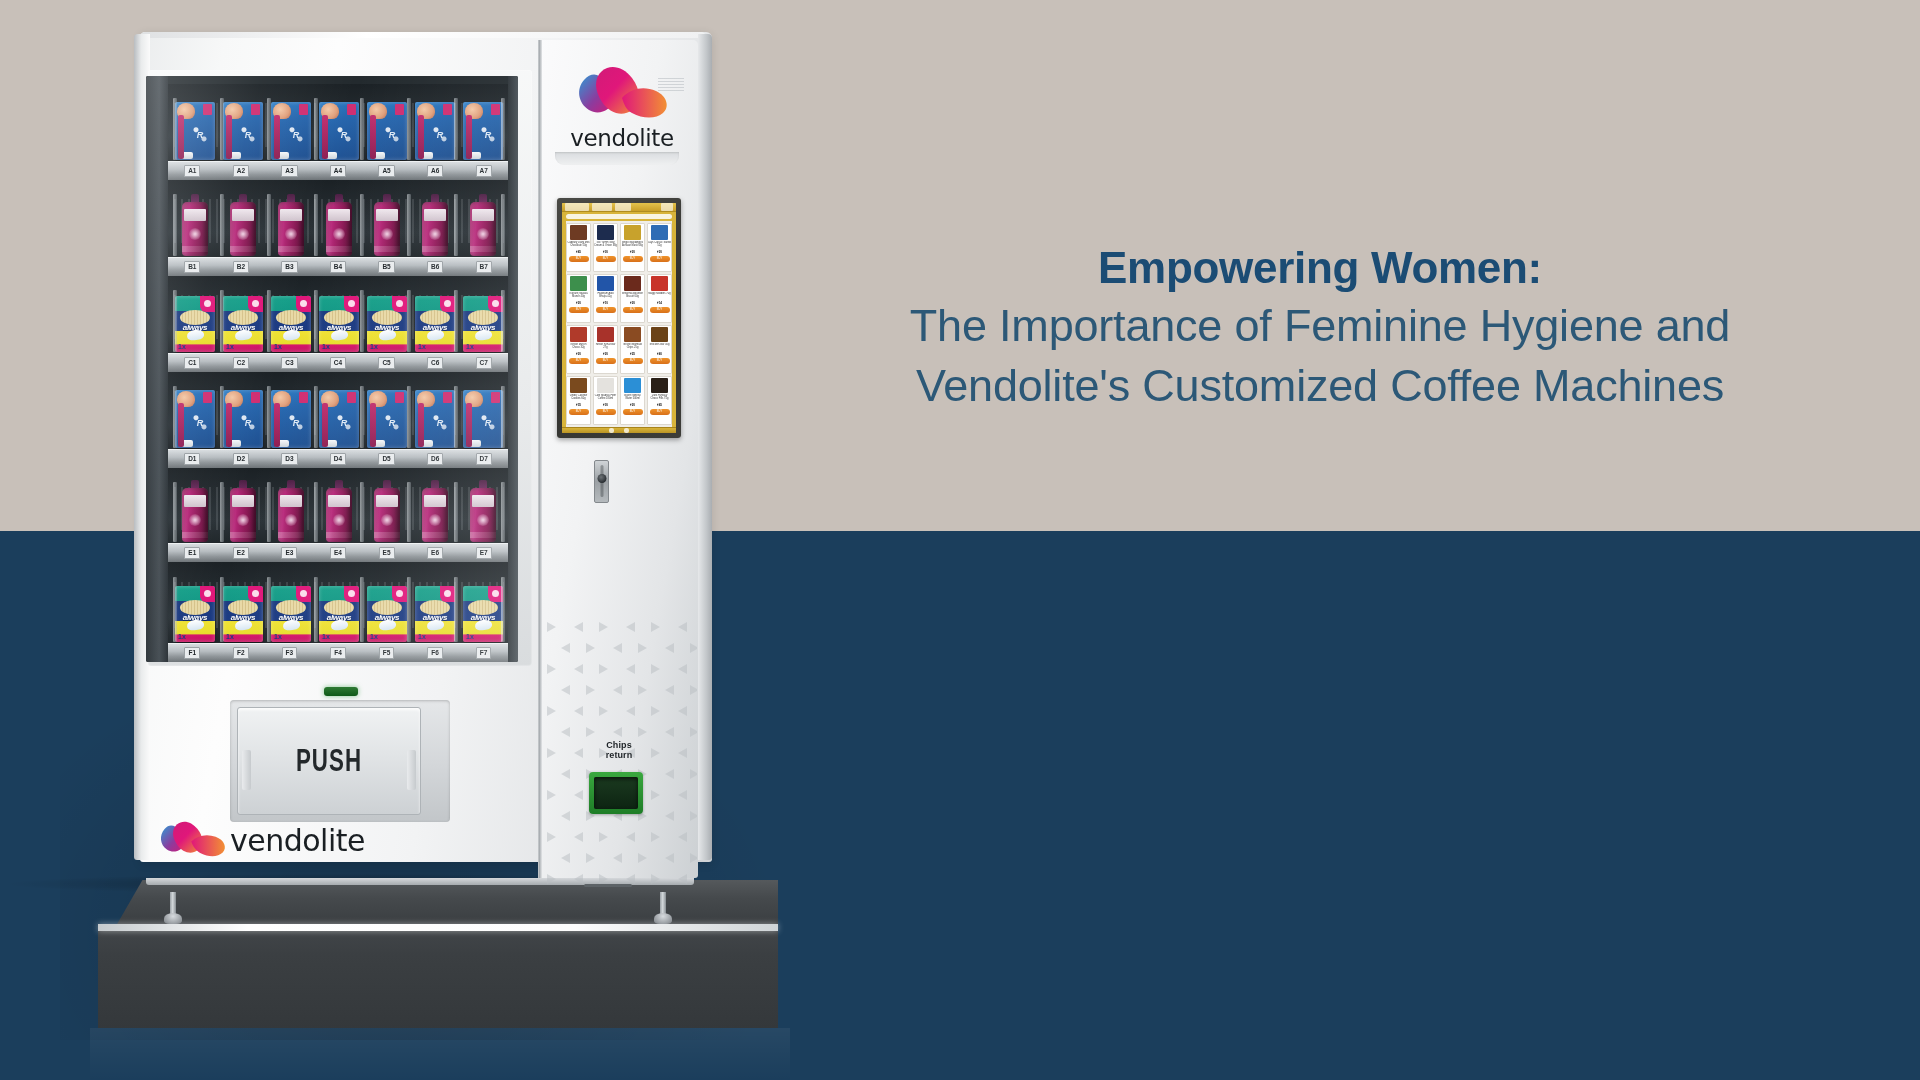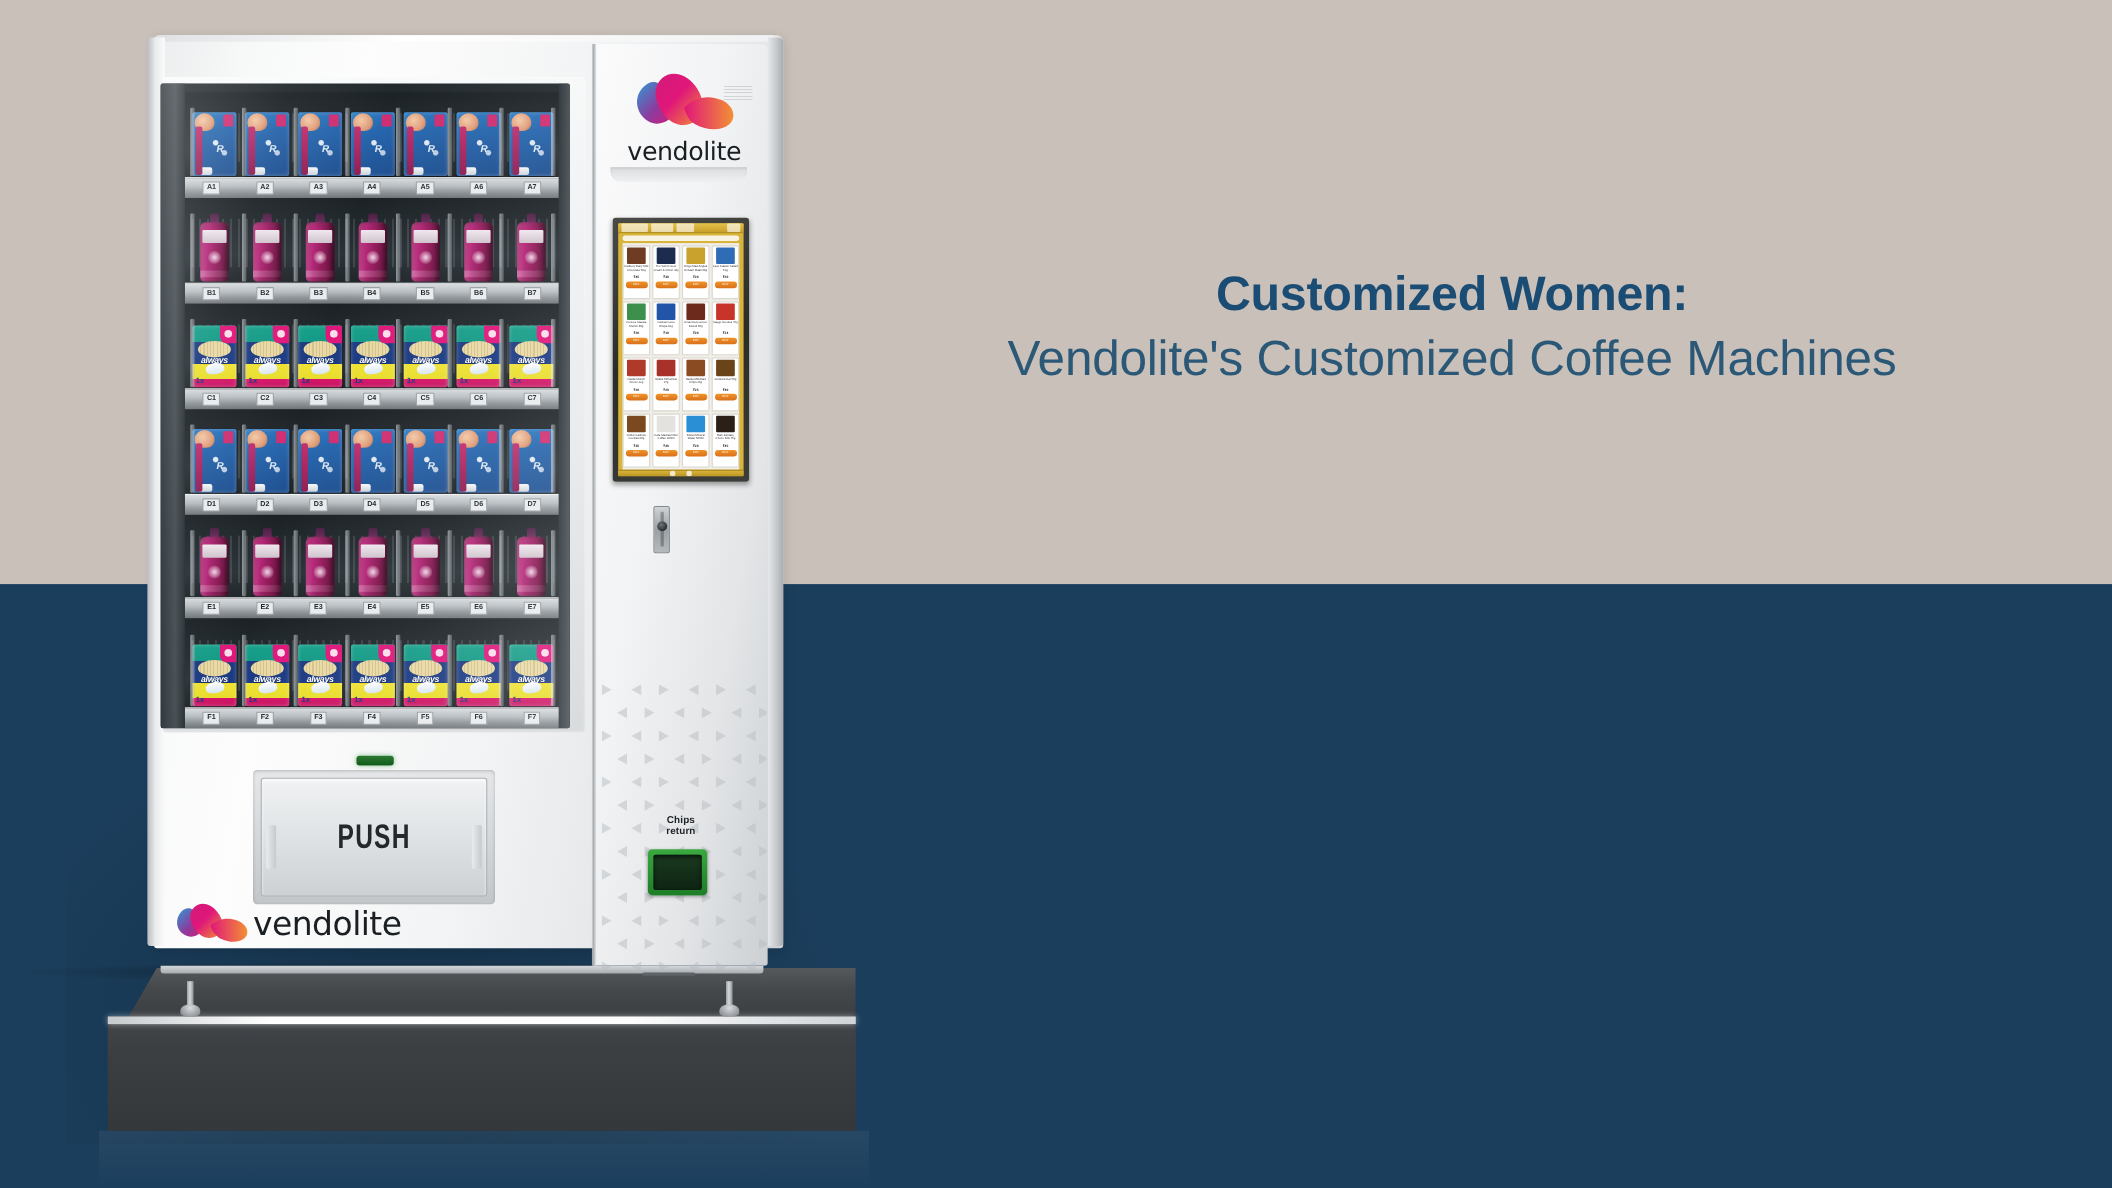--- a/index.html
+++ b/index.html
@@ -266,21 +266,21 @@
     box-shadow:0 0 5px rgba(40,160,60,0.55);
   }
   .push-bay {
     position:absolute; left:96px; top:668px; width:220px; height:122px;
     background:linear-gradient(180deg,#e5e7e9,#d3d6d9 55%,#c2c6c9);
     border-radius:4px;
     box-shadow:inset 0 1px 3px rgba(0,0,0,0.22);
     padding:7px;
   }
   .push-flap {
-    position:absolute; left:7px; top:7px; width:206px; height:108px;
+    position:absolute; left:7px; top:7px; width:184px; height:108px;
     background:linear-gradient(180deg,#f0f2f3 0%,#e1e4e6 45%,#cdd1d4 100%);
     border:1px solid #aeb3b7;
     border-radius:3px;
     display:flex; align-items:center; justify-content:center;
     box-shadow:inset 0 2px 3px rgba(255,255,255,0.8);
   }
   .push-text {
     font-family:"Liberation Sans Narrow","Liberation Sans",sans-serif;
     font-size:31px; font-weight:bold; color:#23282b;
     letter-spacing:1.5px;
@@ -512,21 +512,22 @@
 <body>
 
 <div id="stage">
 
   <div class="bg-top"></div>
   <div class="bg-bottom"></div>
 
   <div class="machine-shadow"></div>
 
   <div class="headline">
-    <div class="l1">Customized Women:</div>
+    <div class="l1">Empowering Women:</div>
+    <div class="l2">The Importance of Feminine Hygiene and</div>
     <div class="l3">Vendolite's Customized Coffee Machines</div>
   </div>
 
   <div id="machine">
 
     <div class="cabinet"></div>
     <div class="cabinet-top-hl"></div>
     <div class="cabinet-left-edge"></div>
     <div class="cabinet-right-edge"></div>
 

